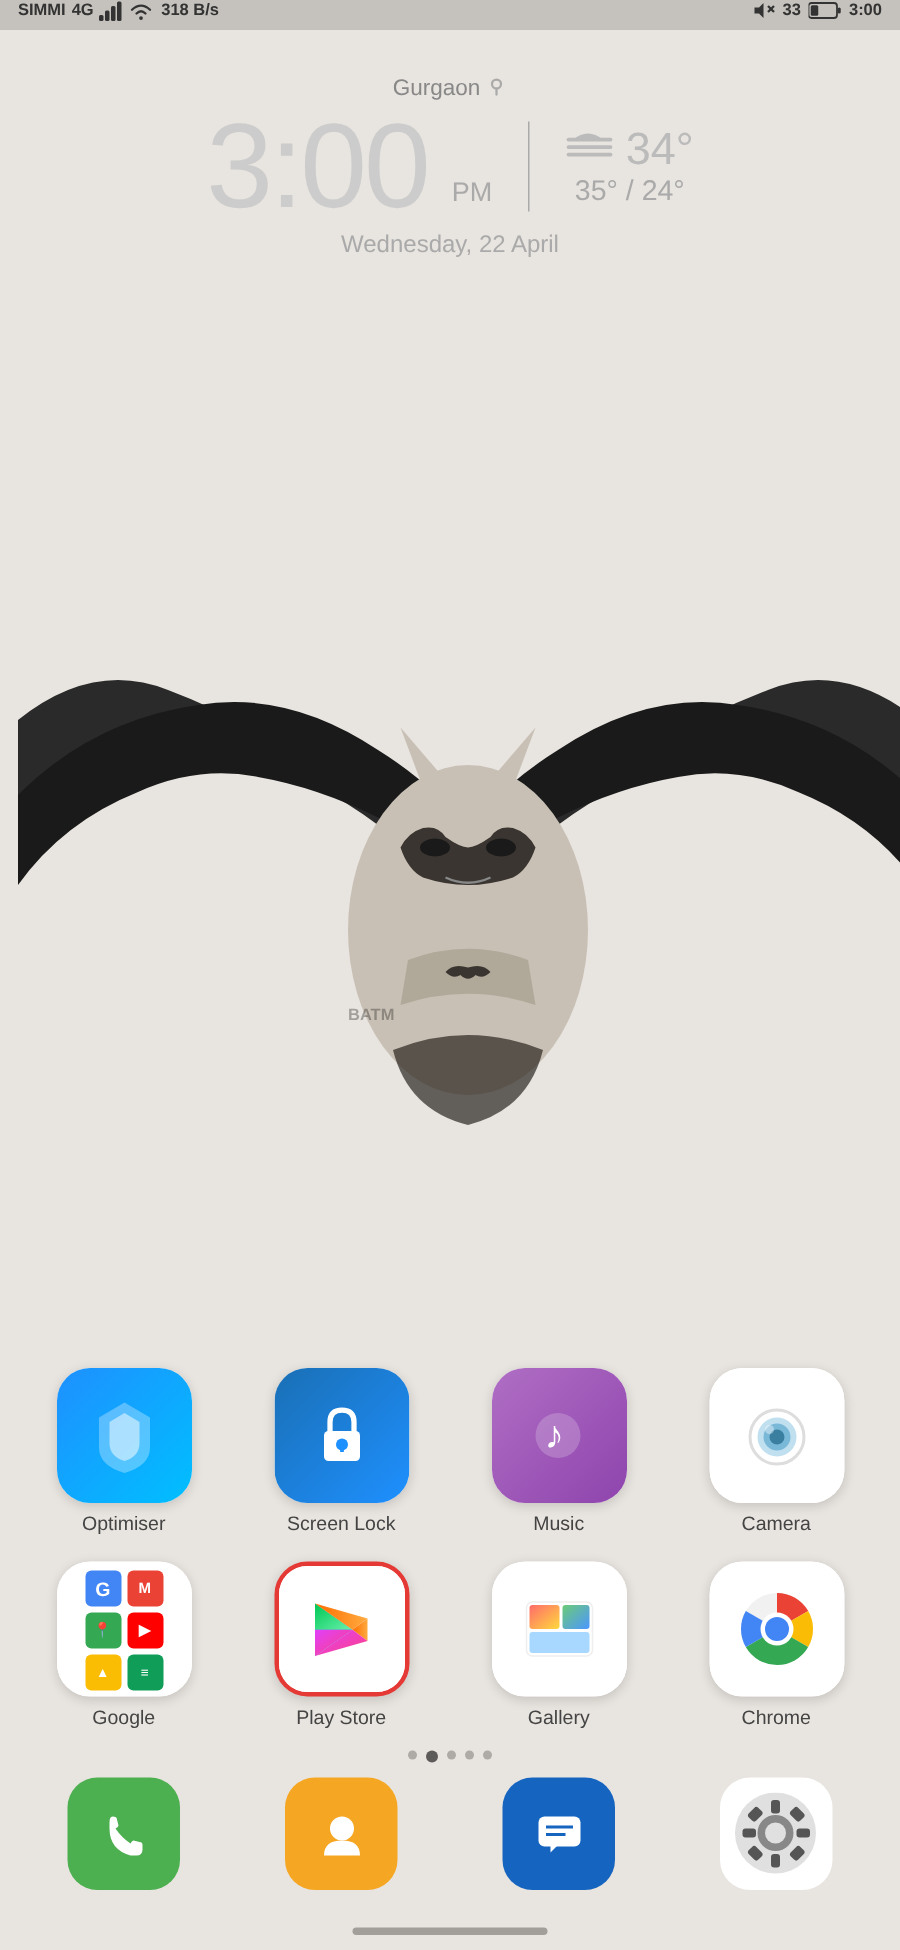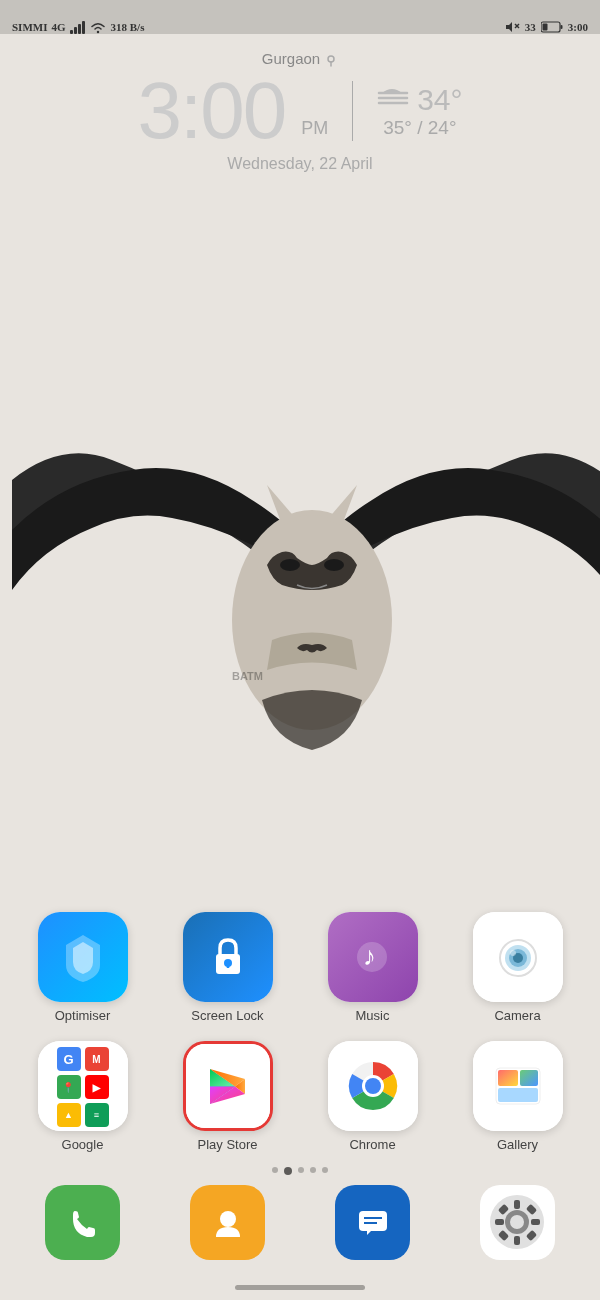--- a/index.html
+++ b/index.html
@@ -8,31 +8,30 @@
       height: 1300px;
       overflow: hidden;
       background: #e8e4df;
       font-family: 'Arial', sans-serif;
       position: relative;
     }
 
     
     .status-bar {
       width: 100%;
-      height: 34px;
+      height: 20px;
       background: rgba(0,0,0,0.15);
       display: flex;
-      align-items: flex-end;
+      align-items: flex-start;
       justify-content: space-between;
       padding: 0 12px;
       position: absolute;
       top: 0;
       left: 0;
       z-index: 10;
-      font-family: Liberation Serif, serif;
     }
     .status-left {
       display: flex;
       align-items: center;
       gap: 4px;
     }
     .status-right {
       display: flex;
       align-items: center;
       gap: 5px;
@@ -79,21 +78,21 @@
       top: 50px;
       left: 0;
       width: 100%;
       text-align: center;
     }
     .location-line {
       font-size: 15px;
       color: #888;
       margin-bottom: 4px;
       display: flex;
-      align-items: flex-end;
+      align-items: flex-start;
       justify-content: center;
       gap: 4px;
     }
     .clock-row {
       display: flex;
       align-items: center;
       justify-content: center;
       gap: 16px;
     }
     .clock-time {
@@ -531,42 +530,20 @@
             <path d="M35 27.5 L45 20 L45 35 Z" fill="url(#pg2)"></path>
             <path d="M35 27.5 L45 35 L10 45 Z" fill="url(#pg3)"></path>
           </svg>
         </div>
       </div>
       <span class="app-label">Play Store</span>
     </div>
 
     <div class="app-item">
       <div class="app-icon-wrapper">
-        <div class="icon-chrome">
-          <svg width="60" height="60" viewBox="0 0 60 60">
-            <circle cx="30" cy="30" r="24" fill="#f1f1f1"></circle>
-
-            <path d="M30 6 A24 24 0 0 1 50.8 18 L30 30 Z" fill="#ea4335"></path>
-
-            <path d="M50.8 18 A24 24 0 0 1 50.8 42 L30 30 Z" fill="#fbbc05"></path>
-
-            <path d="M50.8 42 A24 24 0 0 1 9.2 42 L30 30 Z" fill="#34a853"></path>
-
-            <path d="M9.2 42 A24 24 0 0 1 9.2 18 L30 30 Z" fill="#4285f4"></path>
-
-            <circle cx="30" cy="30" r="11" fill="white"></circle>
-            <circle cx="30" cy="30" r="8" fill="#4285f4"></circle>
-          </svg>
-        </div>
-      </div>
-      <span class="app-label">Chrome</span>
-    </div>
-
-    <div class="app-item">
-      <div class="app-icon-wrapper">
         <div class="icon-gallery">
           <svg width="60" height="60" viewBox="0 0 60 60">
             <rect x="8" y="12" width="44" height="36" rx="4" fill="white" stroke="#eee" stroke-width="1"></rect>
             <defs>
               <linearGradient id="gal1" x1="0%" y1="0%" x2="100%" y2="100%">
                 <stop offset="0%" style="stop-color:#ff6b6b"></stop>
                 <stop offset="100%" style="stop-color:#ffd93d"></stop>
               </linearGradient>
               <linearGradient id="gal2" x1="0%" y1="0%" x2="100%" y2="100%">
                 <stop offset="0%" style="stop-color:#6bcb77"></stop>
@@ -574,20 +551,42 @@
               </linearGradient>
             </defs>
             <rect x="10" y="14" width="20" height="16" rx="2" fill="url(#gal1)"></rect>
             <rect x="32" y="14" width="18" height="16" rx="2" fill="url(#gal2)"></rect>
             <rect x="10" y="32" width="40" height="14" rx="2" fill="#a8d8ff"></rect>
           </svg>
         </div>
       </div>
       <span class="app-label">Gallery</span>
     </div>
+
+    <div class="app-item">
+      <div class="app-icon-wrapper">
+        <div class="icon-chrome">
+          <svg width="60" height="60" viewBox="0 0 60 60">
+            <circle cx="30" cy="30" r="24" fill="#f1f1f1"></circle>
+
+            <path d="M30 6 A24 24 0 0 1 50.8 18 L30 30 Z" fill="#ea4335"></path>
+
+            <path d="M50.8 18 A24 24 0 0 1 50.8 42 L30 30 Z" fill="#fbbc05"></path>
+
+            <path d="M50.8 42 A24 24 0 0 1 9.2 42 L30 30 Z" fill="#34a853"></path>
+
+            <path d="M9.2 42 A24 24 0 0 1 9.2 18 L30 30 Z" fill="#4285f4"></path>
+
+            <circle cx="30" cy="30" r="11" fill="white"></circle>
+            <circle cx="30" cy="30" r="8" fill="#4285f4"></circle>
+          </svg>
+        </div>
+      </div>
+      <span class="app-label">Chrome</span>
+    </div>
   </div>
 </div>
 
 <div class="page-dots">
   <div class="dot"></div>
   <div class="dot active"></div>
   <div class="dot"></div>
   <div class="dot"></div>
   <div class="dot"></div>
 </div>

